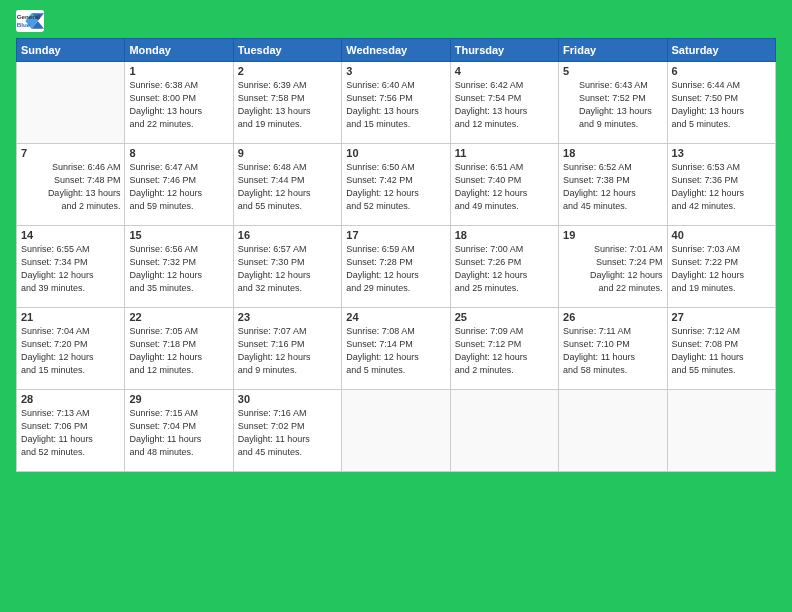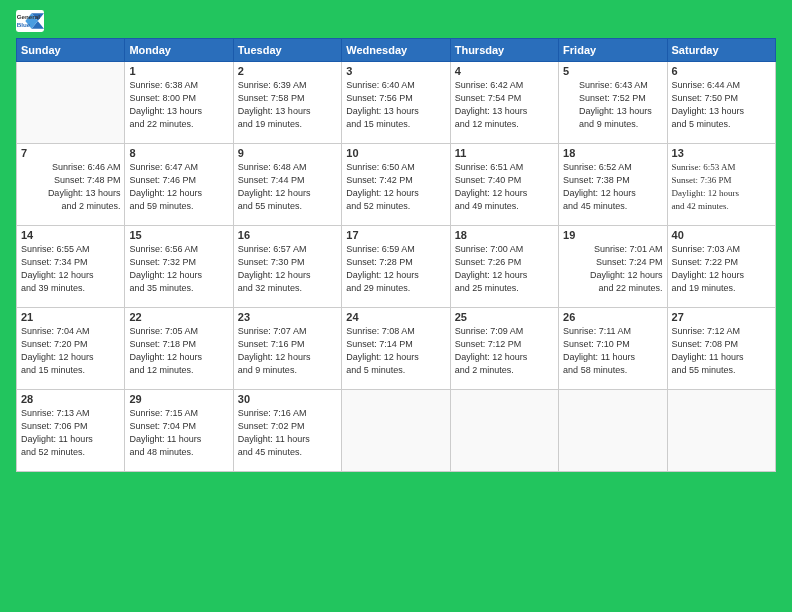--- a/index.html
+++ b/index.html
@@ -198,21 +198,21 @@
           </td>
           <td>
             <div class="day-number">18</div>
             <div class="day-info" style="white-space: pre-line;">Sunrise: 6:52 AM
 Sunset: 7:38 PM
 Daylight: 12 hours
 and 45 minutes.</div>
           </td>
           <td>
             <div class="day-number">13</div>
-            <div class="day-info" style="white-space: pre-line; font-family: Liberation Serif, serif;">Sunrise: 6:53 AM
+            <div class="day-info" style="white-space: pre-line;">Sunrise: 6:53 AM
 Sunset: 7:36 PM
 Daylight: 12 hours
 and 42 minutes.</div>
           </td>
         </tr>
         <tr>
           <td>
             <div class="day-number">14</div>
             <div class="day-info" style="white-space: pre-line;">Sunrise: 6:55 AM
 Sunset: 7:34 PM

